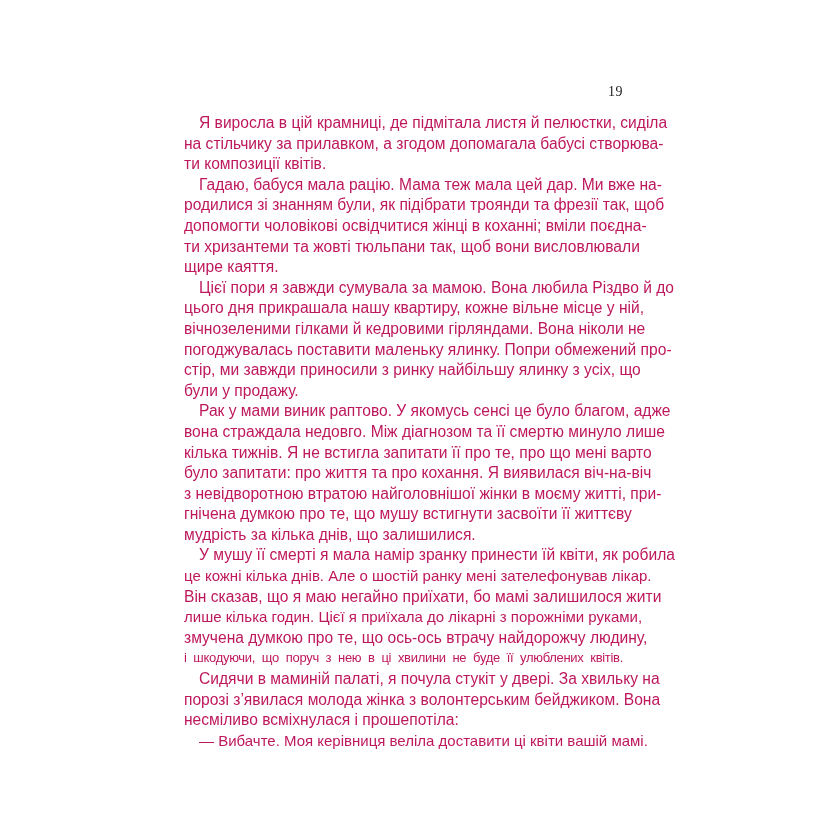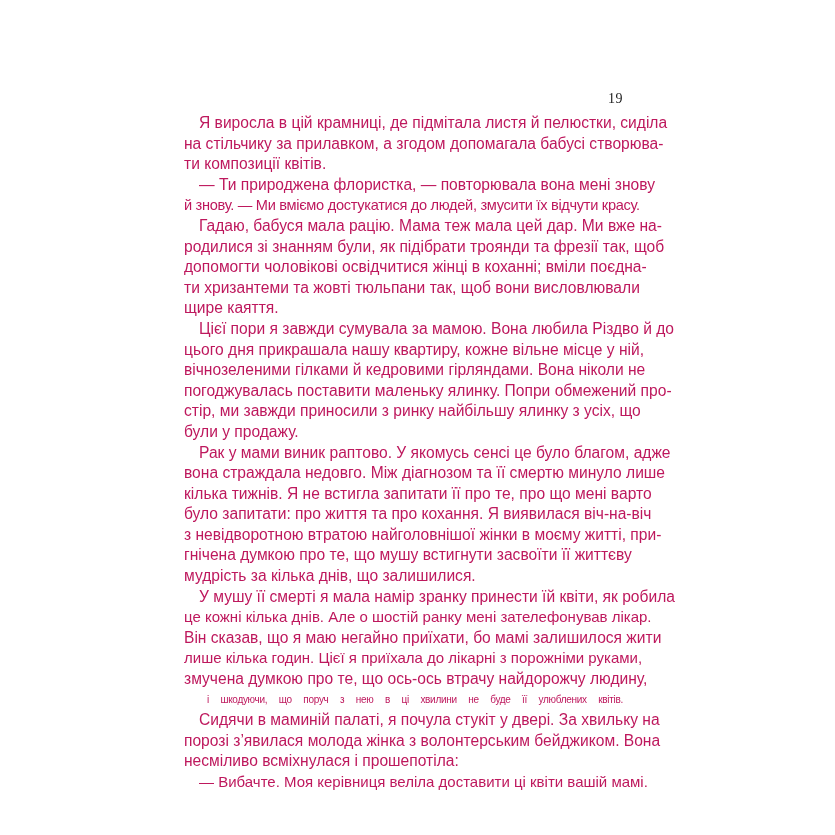--- a/index.html
+++ b/index.html
@@ -16,21 +16,21 @@
     .page {
       position: absolute;
       left: 0;
       top: 0;
       width: 835px;
       height: 835px;
       background: #ffffff;
     }
     .page-number {
       position: absolute;
-      top: 91px;
+      top: 84px;
       left: 596px;
       width: 27px;
       text-align: right;
       font-family: "Liberation Serif", "DejaVu Serif", serif;
       font-size: 14px;
       color: #222222;
       letter-spacing: 0.5px;
     }
     .text-column {
       position: absolute;
@@ -64,24 +64,20 @@
 <div class="page">
   <div class="page-number">19</div>
 
   <div class="text-column">
     <p class="para" style="text-indent: 0px;">
       <span class="line" style="padding-left: 15px;">Я виросла в цій крамниці, де підмітала листя й пелюстки, сиділа</span>
       <span class="line" style="padding-left: 0px;">на стільчику за прилавком, а згодом допомагала бабусі створюва-</span>
       <span class="line last" style="padding-left: 0px;">ти композиції квітів.</span>
     </p>
     <p class="para" style="text-indent: 0px;">
-      <span class="line" style="padding-left: 15px;">— Ти природжена флористка, — повторювала вона мені знову</span>
-      <span class="line" style="font-size: 14.6px; letter-spacing: -0.3px; padding-left: 0px;">й знову. — Ми вміємо достукатися до людей, змусити їх відчути красу.</span>
-    </p>
-    <p class="para" style="text-indent: 0px;">
       <span class="line" style="padding-left: 15px;">Гадаю, бабуся мала рацію. Мама теж мала цей дар. Ми вже на-</span>
       <span class="line" style="padding-left: 0px;">родилися зі знанням були, як підібрати троянди та фрезії так, щоб</span>
       <span class="line" style="padding-left: 0px;">допомогти чоловікові освідчитися жінці в коханні; вміли поєдна-</span>
       <span class="line" style="padding-left: 0px;">ти хризантеми та жовті тюльпани так, щоб вони висловлювали</span>
       <span class="line last" style="padding-left: 0px;">щире каяття.</span>
     </p>
     <p class="para" style="text-indent: 0px;">
       <span class="line" style="padding-left: 15px;">Цієї пори я завжди сумувала за мамою. Вона любила Різдво й до</span>
       <span class="line" style="padding-left: 0px;">цього дня прикрашала нашу квартиру, кожне вільне місце у ній,</span>
       <span class="line" style="padding-left: 0px;">вічнозеленими гілками й кедровими гірляндами. Вона ніколи не</span>
@@ -97,21 +93,21 @@
       <span class="line" style="padding-left: 0px;">з невідворотною втратою найголовнішої жінки в моєму житті, при-</span>
       <span class="line" style="padding-left: 0px;">гнічена думкою про те, що мушу встигнути засвоїти її життєву</span>
       <span class="line last" style="padding-left: 0px;">мудрість за кілька днів, що залишилися.</span>
     </p>
     <p class="para" style="text-indent: 0px;">
       <span class="line" style="padding-left: 15px;">У мушу її смерті я мала намір зранку принести їй квіти, як робила</span>
       <span class="line" style="font-size: 15px; padding-left: 0px;">це кожні кілька днів. Але о шостій ранку мені зателефонував лікар.</span>
       <span class="line" style="padding-left: 0px;">Він сказав, що я маю негайно приїхати, бо мамі залишилося жити</span>
       <span class="line" style="font-size: 15px; padding-left: 0px;">лише кілька годин. Цієї я приїхала до лікарні з порожніми руками,</span>
       <span class="line" style="padding-left: 0px;">змучена думкою про те, що ось-ось втрачу найдорожчу людину,</span>
-      <span class="line" style="font-size: 10px; letter-spacing: -0.3px; padding-left: 0px; margin-left: 23px;">і шкодуючи, що поруч з нею в ці хвилини не буде її улюблених квітів.</span>
+      <span class="line" style="font-size: 13px; letter-spacing: -0.3px; padding-left: 0px;">і шкодуючи, що поруч з нею в ці хвилини не буде її улюблених квітів.</span>
     </p>
     <p class="para" style="text-indent: 0px;">
       <span class="line" style="padding-left: 15px;">Сидячи в маминій палаті, я почула стукіт у двері. За хвильку на</span>
       <span class="line" style="padding-left: 0px;">порозі з’явилася молода жінка з волонтерським бейджиком. Вона</span>
       <span class="line last" style="padding-left: 0px;">несміливо всміхнулася і прошепотіла:</span>
     </p>
     <p class="para" style="text-indent: 0px;">
       <span class="line" style="font-size: 15px; padding-left: 15px;">— Вибачте. Моя керівниця веліла доставити ці квіти вашій мамі.</span>
     </p>
   </div>

